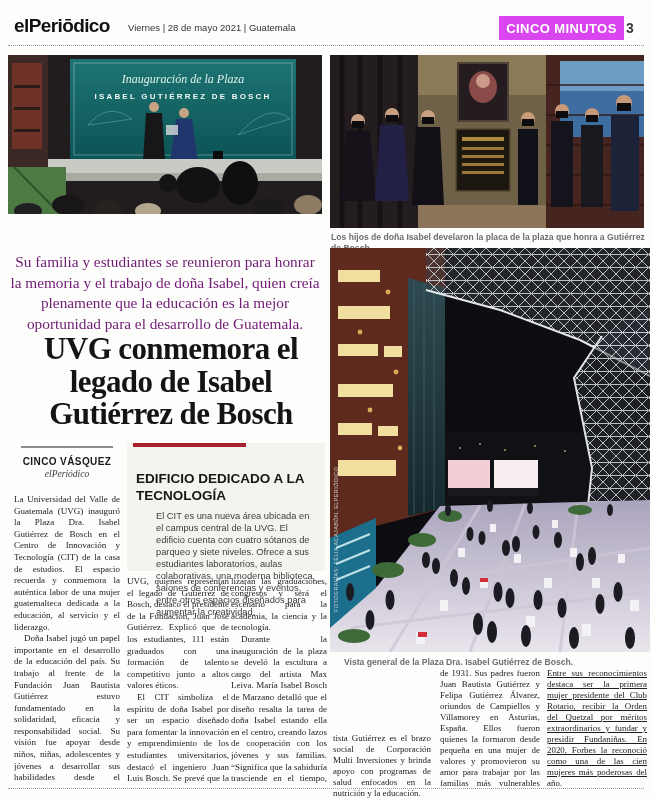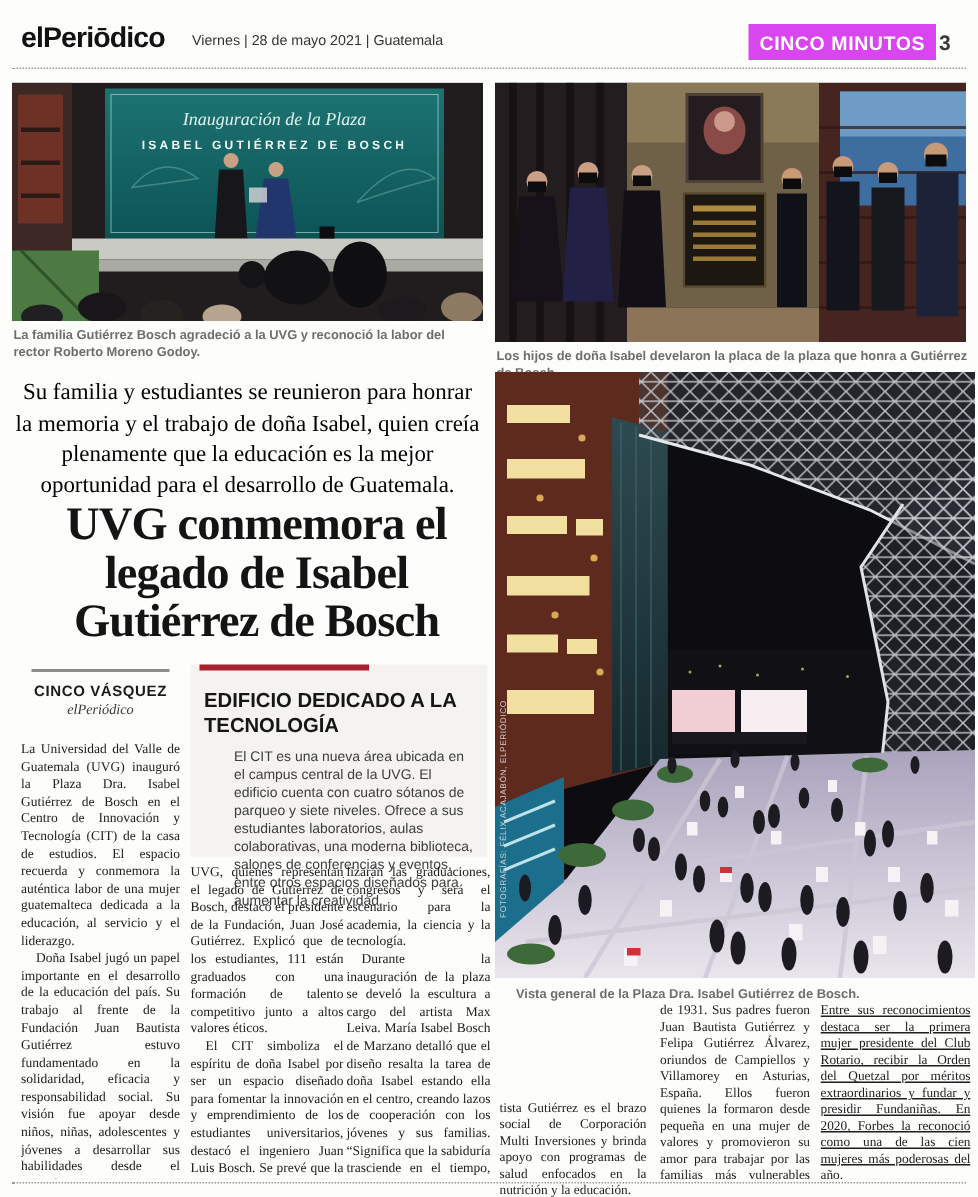--- a/index.html
+++ b/index.html
@@ -26,30 +26,30 @@
   #photo-right { left:330px; top:55px; width:314px; height:173px; }
   #photo-plaza { left:330px; top:248px; width:320px; height:404px; }
   .caption { position:absolute; font:700 8.6px/11px "Liberation Sans",sans-serif; color:#6e6e6e; }
   #cap-left { left:9px; top:218px; width:300px; }
   #cap-right { left:331px; top:232px; width:318px; }
   #cap-plaza { left:344px; top:657px; width:318px; }
   .photo-credit { position:absolute; left:333px; top:612px; width:132px; font:400 5.5px "Liberation Sans",sans-serif;
                   color:#cfcfcf; letter-spacing:.4px; transform:rotate(-90deg); transform-origin:0 0; white-space:nowrap; }
   
   .lead { position:absolute; left:10px; top:252px; width:310px; text-align:center;
-          font:500 15.3px/20.5px "Liberation Serif",serif; color:#000000; }
+          font:500 15.3px/20.5px "Liberation Serif",serif; color:#701a75; }
   .headline { position:absolute; left:0px; top:333px; width:330px; text-align:center;
               font:700 31px/32.5px "Liberation Serif",serif; letter-spacing:-0.6px; color:#141414;padding-left:12px; }
   .byline { position:absolute; left:12px; top:446px; width:110px; text-align:center; }
   .byline .rule { display:block; width:92px; height:2px; background:#8c8c8c; margin:0 auto 8px auto; }
   .byline .author { font:700 10px "Liberation Sans",sans-serif; letter-spacing:.4px; color:#1a1a1a; }
   .byline .outlet { font:italic 400 9.5px "Liberation Serif",serif; color:#3a3a3a; margin-top:2px; }
   .infobox { position:absolute; left:127px; top:443px; width:198px; height:128px; background:#f4f3f0; padding:10px 9px 0 9px; }
   .infobox .redbar { position:absolute; left:6px; top:0; width:113px; height:4px; background:#a6212e; }
-  .infobox h2 { font:700 13.5px/16.5px "Liberation Sans",sans-serif; color:#161616; margin:6px 0 6px 0; }
+  .infobox h2 { font:700 13.5px/16.5px "Liberation Sans",sans-serif; color:#161616; margin:18px 0 6px 0; }
   .infobox p { font:400 9.3px/12px "Liberation Sans",sans-serif; color:#3c3c3c;margin-left:20px; }
   
   .col { position:absolute; font:400 9px/11.6px "Liberation Serif",serif; text-align:justify; color:#1e1c1c; overflow:hidden; }
   .col p + p { text-indent:10px; }
   #col1 { left:14px;  top:494px; width:106px; height:292px; }
   #col2 { left:127px; top:576px; width:102px; height:210px; }
   #col3 { left:231px; top:576px; width:96px;  height:210px; }
   #col4 { left:333px; top:685px; width:98px;  height:118px; font-size:8.9px; line-height:11px;margin-top:48px; }
   #col5 { left:440px; top:668px; width:100px; height:118px; font-size:8.9px; line-height:11px; }
   #col6 { left:547px; top:668px; width:100px; height:118px; font-size:8.9px; line-height:11px;text-decoration:underline; }
@@ -162,21 +162,20 @@
           <rect x="256" y="60" width="12" height="7" fill="#0c0c0e"></rect>
         <path d="M251 70 h22 v82 h-22 z" fill="#18181f"></path>
         <circle cx="294" cy="48" r="8" fill="#c89a78"></circle>
           <rect x="287" y="48" width="14" height="8" fill="#0c0c0e"></rect>
         <path d="M281 60 h28 v96 h-28 z" fill="#1c2238"></path>
       </g>
       <rect x="88" y="150" width="128" height="23" fill="#8c7458"></rect>
     </svg>
   </div>
 
-  <div class="caption" id="cap-left">La familia Gutiérrez Bosch agradeció a la UVG y reconoció la labor del rector Roberto Moreno Godoy.</div>
   <div class="caption" id="cap-right">Los hijos de doña Isabel develaron la placa de la plaza que honra a Gutiérrez de Bosch.</div>
 
   <div class="lead">Su familia y estudiantes se reunieron para honrar la memoria y el trabajo de doña Isabel, quien creía plenamente que la educación es la mejor oportunidad para el desarrollo de Guatemala.</div>
   <h1 class="headline">UVG conmemora el legado de Isabel Gutiérrez de Bosch</h1>
 
   <div class="byline">
     <span class="rule"></span>
     <div class="author">CINCO VÁSQUEZ</div>
     <div class="outlet">elPeriódico</div>
   </div>

